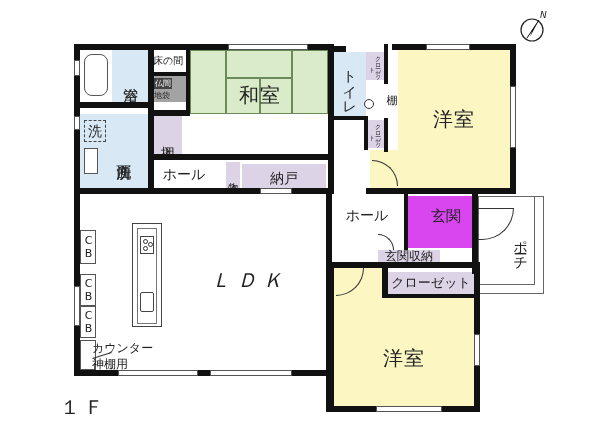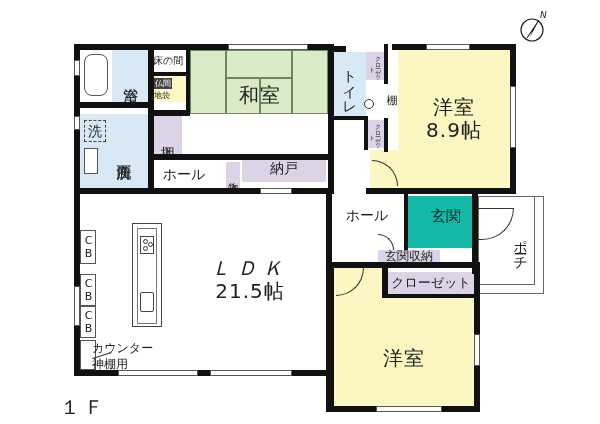--- a/index.html
+++ b/index.html
@@ -25,21 +25,21 @@
   <span class="mid" style="writing-mode:vertical-rl;">浴室</span>
 </div>
 
 <div class="abs" style="left:80px;top:50px;width:32px;height:52px;background:#fff;">
   <div class="abs" style="left:4px;top:4px;width:24px;height:42px;border:1px solid #555;border-radius:8px;"></div>
 </div>
 
 <div class="abs" style="left:152px;top:50px;width:36px;height:22px;background:#fff;">
   <span class="sm" style="position:absolute;left:1px;top:4px;font-size:10px;">床の間</span>
 </div>
-<div class="abs" style="left:152px;top:76px;width:36px;height:26px;background:#fef9c3;">
+<div class="abs" style="left:152px;top:76px;width:36px;height:26px;background:#a3a3a3;">
   <span class="xs" style="position:absolute;left:2px;top:2px;background:#444;color:#fff;padding:0 1px;">仏間</span>
   <span class="xs" style="position:absolute;left:2px;top:14px;">地袋</span>
 </div>
 
 <div class="abs" style="left:190px;top:50px;width:138px;height:64px;background:#d9ebc9;">
   <div class="tatami" style="left:0;top:0;width:36px;height:64px;"></div>
   <div class="tatami" style="left:36px;top:0;width:66px;height:28px;"></div>
   <div class="tatami" style="left:102px;top:0;width:36px;height:64px;"></div>
   <div class="tatami" style="left:36px;top:28px;width:34px;height:36px;"></div>
   <div class="tatami" style="left:70px;top:28px;width:32px;height:36px;"></div>
@@ -58,21 +58,20 @@
 </div>
 <div class="room" style="left:366px;top:120px;width:18px;height:28px;background:#ddd3e6;">
   <span class="vtext" style="font-size:6px;line-height:1;">クローゼット</span>
 </div>
 <div class="room" style="left:384px;top:84px;width:16px;height:34px;background:#fff;">
   <span class="sm">棚</span>
 </div>
 
 <div class="room" style="left:398px;top:50px;width:112px;height:138px;background:#fbf6c2;">
   <span class="big">洋室</span>
-  <span class="big">8.9帖</span>
 </div>
 <div class="abs" style="left:370px;top:150px;width:30px;height:38px;background:#fbf6c2;"></div>
 <div class="door-arc" style="left:372px;top:160px;width:26px;height:26px;border-radius:0 26px 0 0;border-left:none;border-bottom:none;"></div>
 
 <div class="room" style="left:80px;top:114px;width:70px;height:80px;background:#d8e8f4;">
 </div>
 <div class="room" style="left:84px;top:120px;width:22px;height:22px;border:1px dashed #444;">
   <span class="mid" style="font-size:14px;">洗</span>
 </div>
 <div class="abs" style="left:84px;top:148px;width:14px;height:26px;border:1px solid #555;background:#fff;"></div>
@@ -85,29 +84,28 @@
 </div>
 
 <div class="room" style="left:154px;top:160px;width:60px;height:28px;background:#fff;">
   <span class="mid" style="font-size:14px;">ホール</span>
 </div>
 
 <div class="room" style="left:226px;top:162px;width:14px;height:26px;background:#ddd3e6;">
   <span class="vtext" style="font-size:10px;">物入</span>
 </div>
 
-<div class="room" style="left:242px;top:154px;width:84px;height:28px;background:#ddd3e6;">
+<div class="room" style="left:242px;top:164px;width:84px;height:28px;background:#ddd3e6;">
   <span class="mid" style="font-size:14px;">納戸</span>
 </div>
 
 <div class="room" style="left:80px;top:194px;width:246px;height:176px;background:#fff;">
 </div>
 <div class="room" style="left:180px;top:250px;width:140px;height:60px;">
   <span class="big" style="letter-spacing:6px;font-size:20px;font-style:italic;">ＬＤＫ</span>
-  <span class="big">21.5帖</span>
 </div>
 
 <div class="abs" style="left:132px;top:223px;width:30px;height:104px;border:1px solid #444;background:#fff;">
   <div class="abs" style="left:4px;top:4px;width:20px;height:96px;border:1px solid #777;"></div>
   <div class="abs" style="left:7px;top:12px;width:14px;height:18px;border:1px solid #444;">
     <div class="abs" style="left:2px;top:2px;width:5px;height:5px;border:1px solid #333;border-radius:50%;"></div>
     <div class="abs" style="left:7px;top:5px;width:5px;height:5px;border:1px solid #333;border-radius:50%;"></div>
     <div class="abs" style="left:2px;top:9px;width:5px;height:5px;border:1px solid #333;border-radius:50%;"></div>
   </div>
   <div class="abs" style="left:7px;top:68px;width:14px;height:20px;border:1px solid #444;border-radius:2px;"></div>
@@ -127,21 +125,21 @@
   <div>カウンター</div>
   <div>神棚用</div>
 </div>
 <div class="abs" style="left:92px;top:355px;width:20px;height:1px;background:#333;transform:rotate(-18deg);"></div>
 
 <div class="room" style="left:330px;top:194px;width:74px;height:56px;background:#fff;">
   <span class="mid" style="font-size:14px;margin-top:-14px;">ホール</span>
 </div>
 <div class="door-arc" style="left:378px;top:234px;width:16px;height:16px;border-radius:0 16px 0 0;border-left:none;border-bottom:none;"></div>
 
-<div class="room" style="left:408px;top:196px;width:76px;height:52px;background:#14b8a6;">
+<div class="room" style="left:408px;top:196px;width:76px;height:52px;background:#d946ef;">
   <span class="mid" style="font-size:15px;margin-top:-10px;">玄関</span>
 </div>
 
 <div class="room" style="left:378px;top:250px;width:62px;height:14px;background:#ddd3e6;">
   <span class="sm" style="font-size:12px;">玄関収納</span>
 </div>
 
 <div class="abs" style="left:478px;top:196px;width:66px;height:98px;border:1px solid #666;background:#fff;">
   <div class="abs" style="left:0;top:0;width:56px;height:88px;border-right:1px solid #666;border-bottom:1px solid #666;"></div>
 </div>

